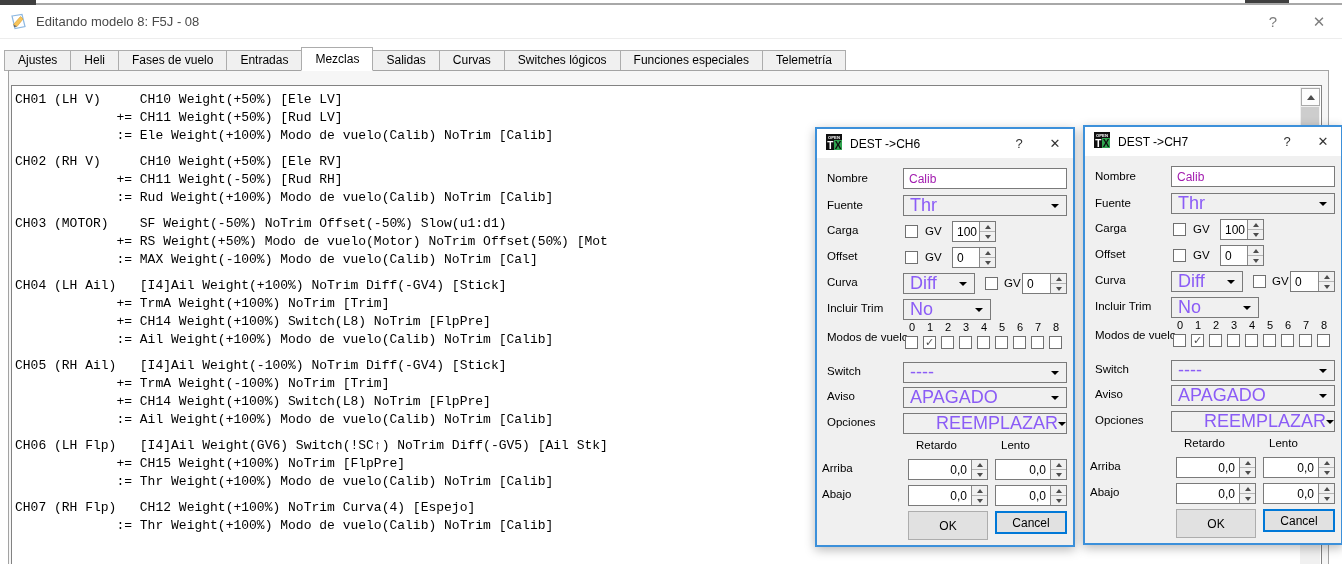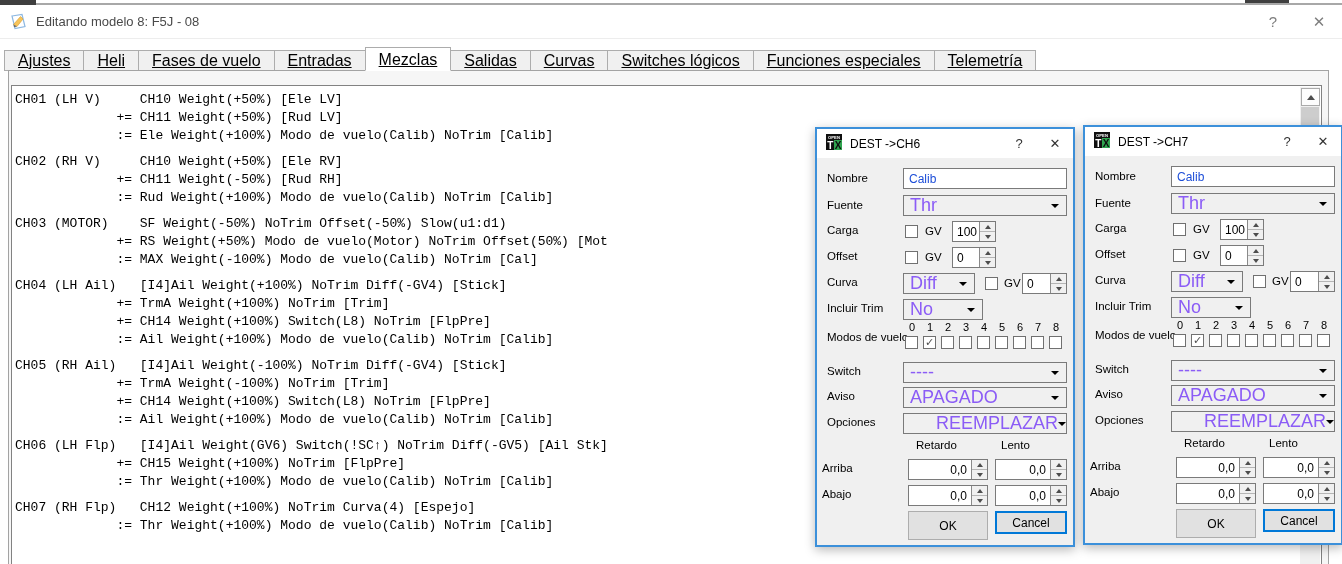--- a/index.html
+++ b/index.html
@@ -13,22 +13,22 @@
 
   
   .titlebar{position:absolute;top:5px;left:0;width:1342px;height:33px;background:#fff;
             display:flex;align-items:center;border-bottom:1px solid #ededed;}
   .titlebar .win-icon{margin-left:10px;margin-right:9px;display:flex;}
   .titlebar .title{font-size:13px;color:#4a4a4a;flex:1;}
   .cap-btn{width:46px;text-align:center;font-size:15px;color:#7e7e7e;cursor:default;}
 
   
   .tabbar{position:absolute;top:47px;left:0;width:1342px;height:24px;display:flex;align-items:flex-end;padding-left:4px;box-sizing:border-box;}
-  .tab{box-sizing:border-box;height:21px;line-height:19px;padding:0 13px;font-size:16px;color:#000;
-       background:#f0f0f0;border:1px solid #acacac;margin-right:-1px;white-space:nowrap;text-decoration:underline;}
+  .tab{box-sizing:border-box;height:21px;line-height:19px;padding:0 13px;font-size:12px;color:#000;
+       background:#f0f0f0;border:1px solid #acacac;margin-right:-1px;white-space:nowrap;}
   .tab.active{height:24px;line-height:23px;background:#fff;border-bottom:1px solid #fff;position:relative;z-index:5;}
 
   
   .tab-panel{position:absolute;top:70px;left:8px;width:1321px;height:500px;border:1px solid #a3a3a3;background:#f6f6f6;box-sizing:border-box;z-index:1;}
   .text-edit{position:absolute;top:14px;left:2px;width:1311px;height:482px;background:#fff;border:1px solid #828282;box-sizing:border-box;overflow:hidden;}
   .mix-text{position:absolute;top:5px;left:3px;}
   .mix-block{margin:0 0 8px 0;font-family:"Liberation Mono","DejaVu Sans Mono",monospace;font-size:13px;line-height:18px;color:#000;}
 
   
   .vscroll{position:absolute;top:1px;right:1px;width:20px;height:478px;background:#f0f0f0;}
@@ -51,28 +51,28 @@
   .dlg-title{height:29px;background:#fff;display:flex;align-items:center;padding-left:9px;}
   .dlg-title .t-text{font-size:12px;color:#000;flex:1;margin-left:8px;}
   .dlg-cap{width:36px;text-align:center;font-size:13px;color:#333;}
   .dlg-body{position:relative;height:387px;font-size:11.5px;color:#000;}
 
   .lbl{position:absolute;left:10px;white-space:nowrap;}
   .y-nombre{top:14px}.y-fuente{top:41px}.y-carga{top:66px}.y-offset{top:92px}.y-curva{top:118px}
   .y-trim{top:144px}.y-modos{top:173px}.y-switch{top:207px}.y-aviso{top:232px}.y-opciones{top:258px}
 
   .tinput{position:absolute;background:#fff;border:1px solid #7a7a7a;font-family:"Liberation Sans",sans-serif;
-          font-size:12px;padding:0 0 0 5px;box-sizing:border-box;margin:0;color:#1d4ed8;}
+          font-size:12px;padding:0 0 0 5px;box-sizing:border-box;margin:0;color:#a21caf;}
   .ctl-nombre{left:86px;top:10px;width:164px;height:21px;}
 
   .combo{position:absolute;background:#f0f0f0;border:1px solid #7a7a7a;box-sizing:border-box;display:flex;align-items:center;
          padding:0 7px 0 6px;font-size:18px;color:#8b5cf6;}
   .ctl-fuente{left:86px;top:37px;width:164px;height:21px;}
   .ctl-curva{left:86px;top:115px;width:72px;height:21px;}
-  .ctl-trim{left:86px;top:141px;width:80px;height:21px;}
+  .ctl-trim{left:86px;top:141px;width:88px;height:21px;}
   .ctl-switch{left:86px;top:204px;width:164px;height:21px;}
   .ctl-aviso{left:86px;top:229px;width:164px;height:21px;}
   .ctl-opciones{left:86px;top:255px;width:164px;height:21px;padding-left:32px;}
 
   .checkbox{position:absolute;width:13px;height:13px;background:#fff;border:1px solid #707070;box-sizing:border-box;
             display:flex;align-items:center;justify-content:center;}
   .checkbox.checked::after{content:"✓";font-size:11px;color:#4e4e4e;line-height:1;}
   .cb-carga{left:88px;top:67px;} .gvtext-carga{position:absolute;left:108px;top:67px;}
   .cb-offset{left:88px;top:93px;} .gvtext-offset{position:absolute;left:108px;top:93px;}
   .cb-curva{left:168px;top:119px;} .gvtext-curva{position:absolute;left:187px;top:119px;}

